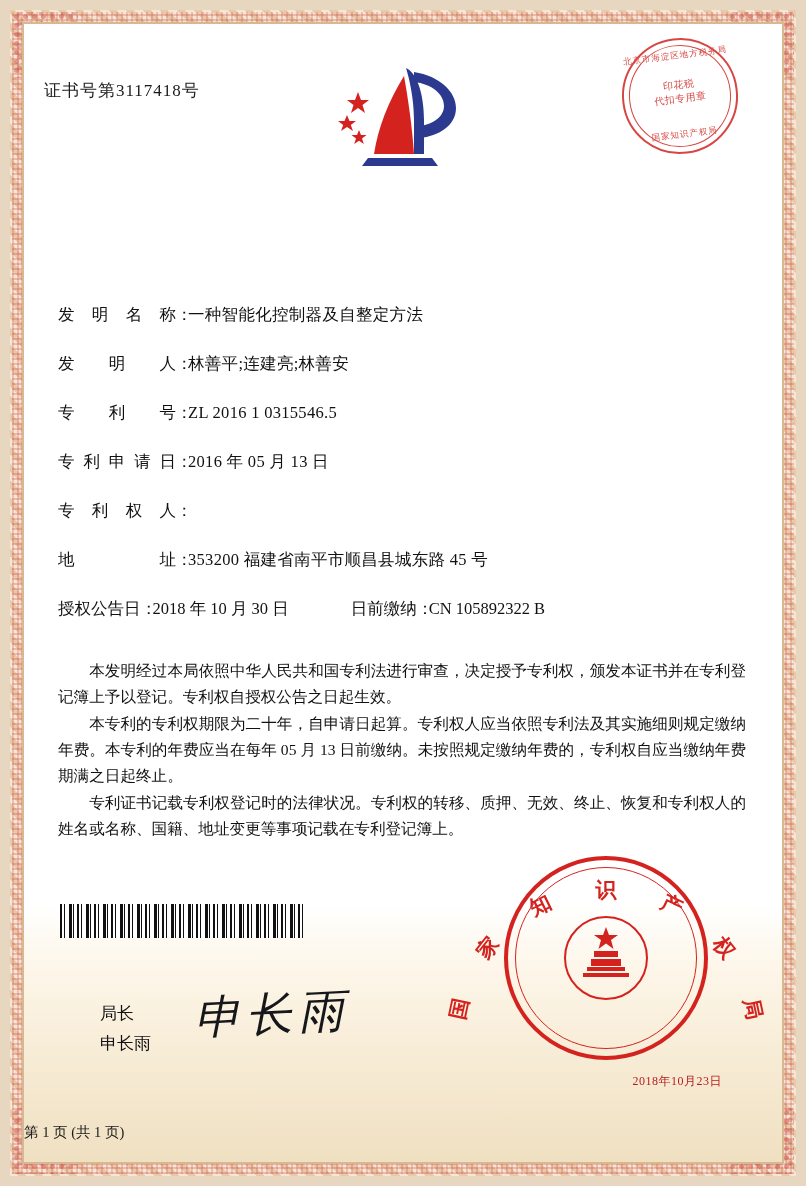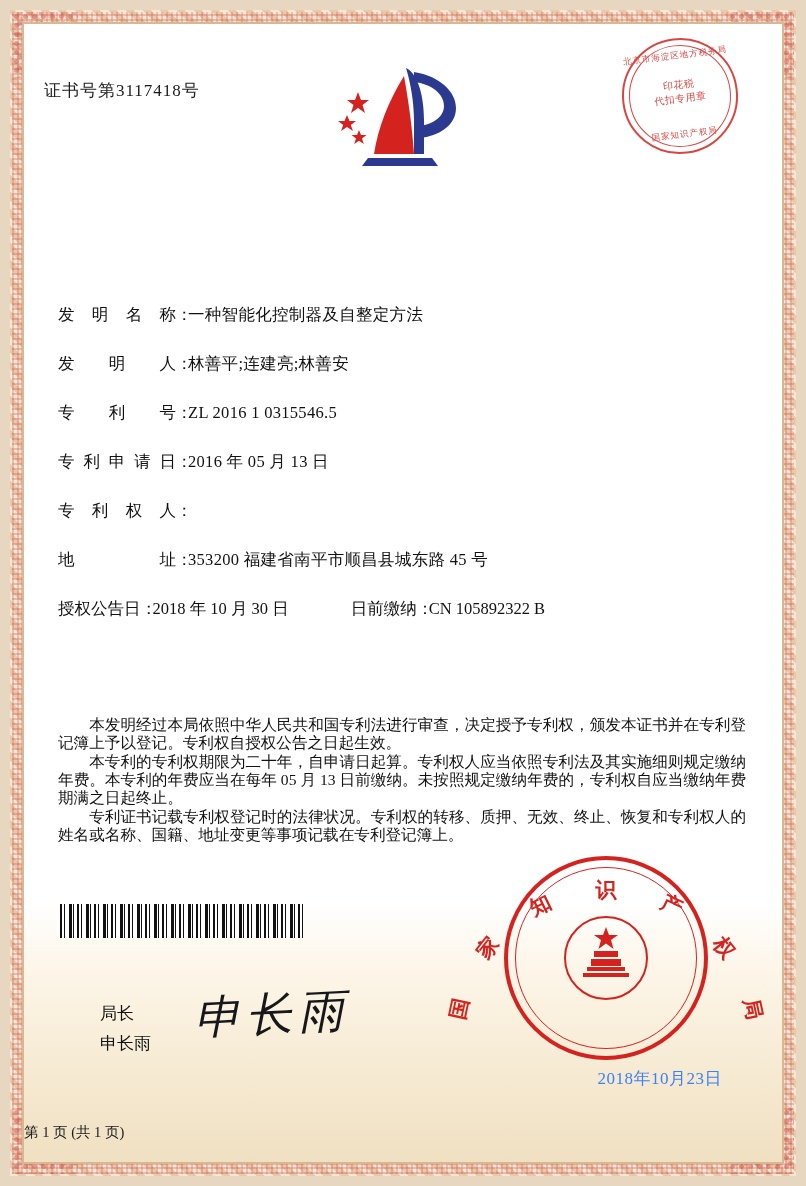--- a/index.html
+++ b/index.html
@@ -191,23 +191,23 @@
     color: #111;
   }
   .grant-row .g-label { flex: none; }
   .grant-row .g-val { flex: none; }
   .grant-row .g-gap { width: 62px; flex: none; }
 
   .paragraphs {
     position: absolute;
     left: 34px;
     right: 36px;
-    top: 692px;
+    top: 634px;
     font-size: 15.6px;
-    line-height: 18px;
+    line-height: 26px;
     color: #111;
     text-align: justify;
   }
   .paragraphs p {
     margin: 0 0 1px 0;
     text-indent: 2em;
   }
 
   
   .barcode {
@@ -276,22 +276,22 @@
     left: 50%;
     top: 50%;
     font-size: 21px;
     font-weight: bold;
     transform-origin: 0 82px;
   }
   .seal-date {
     position: absolute;
     right: 60px;
     bottom: 72px;
-    font-size: 17px;
-    color: #3b82f6;
+    font-size: 12px;
+    color: #b91c1c;
     letter-spacing: .5px;
   }
 
   .footer {
     position: absolute;
     left: 0; right: 0;
     bottom: 20px;
     text-align: left;
     font-size: 14.5px;
     color: #1a1a1a;

